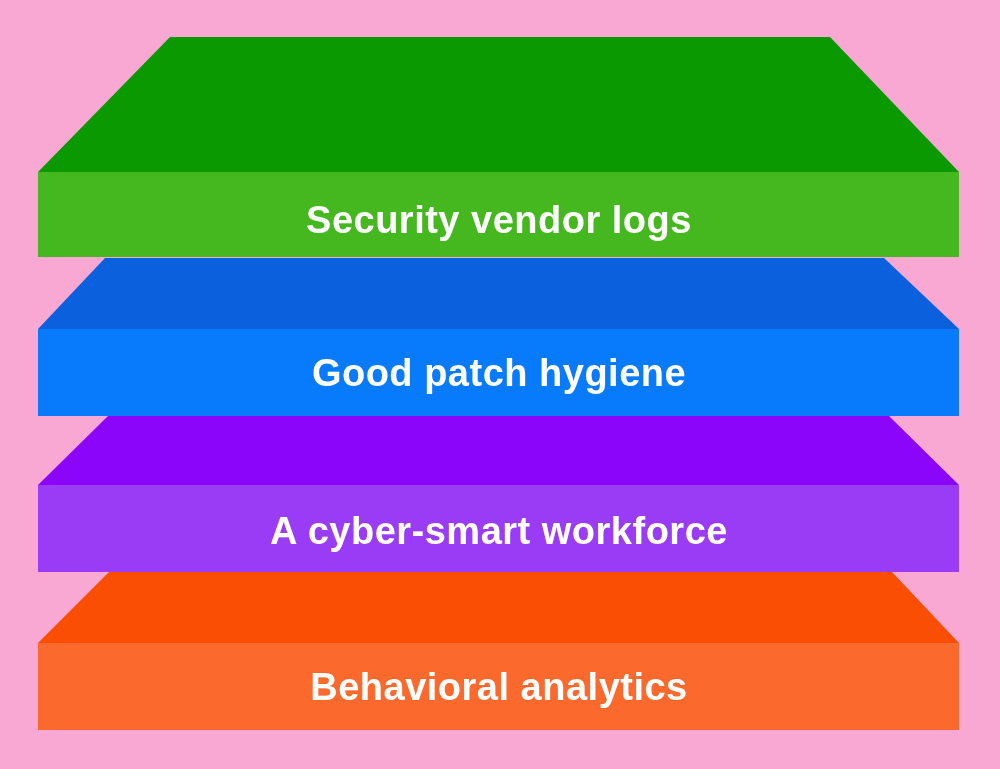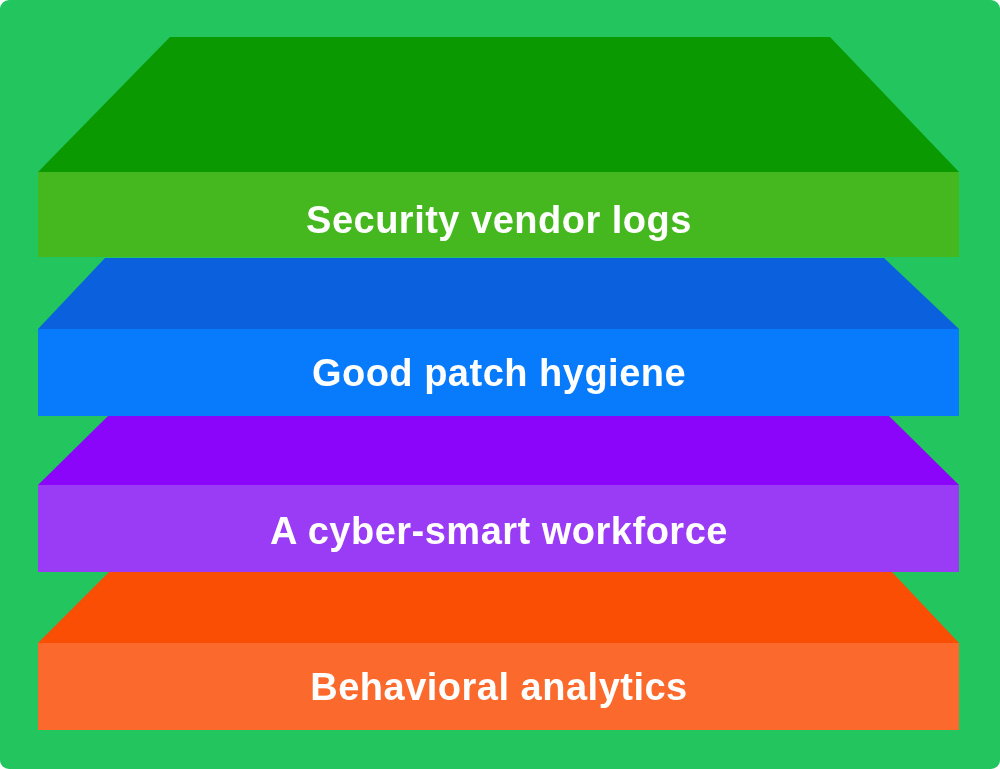--- a/index.html
+++ b/index.html
@@ -7,22 +7,21 @@
     padding: 0;
     background: #ffffff;
     width: 1000px;
     height: 769px;
     overflow: hidden;
   }
   .stage {
     position: relative;
     width: 1000px;
     height: 769px;
-    background: #22c55e;
-    border-radius: 9px;
+    background: #f9a8d4;
   }
   svg {
     display: block;
   }
   .layer-label {
     font-family: "Liberation Sans", "DejaVu Sans", sans-serif;
     font-weight: bold;
     font-size: 38px;
     text-anchor: middle;
     letter-spacing: 0.5px;

